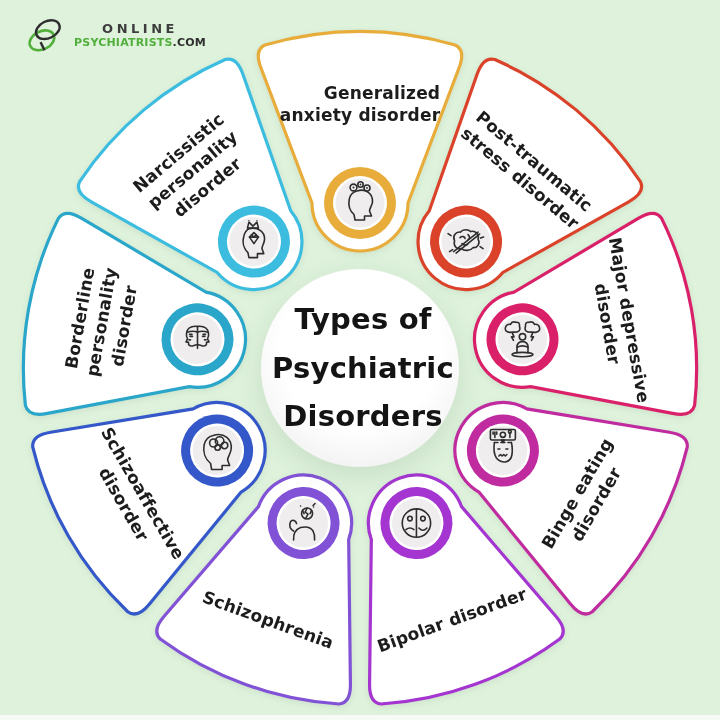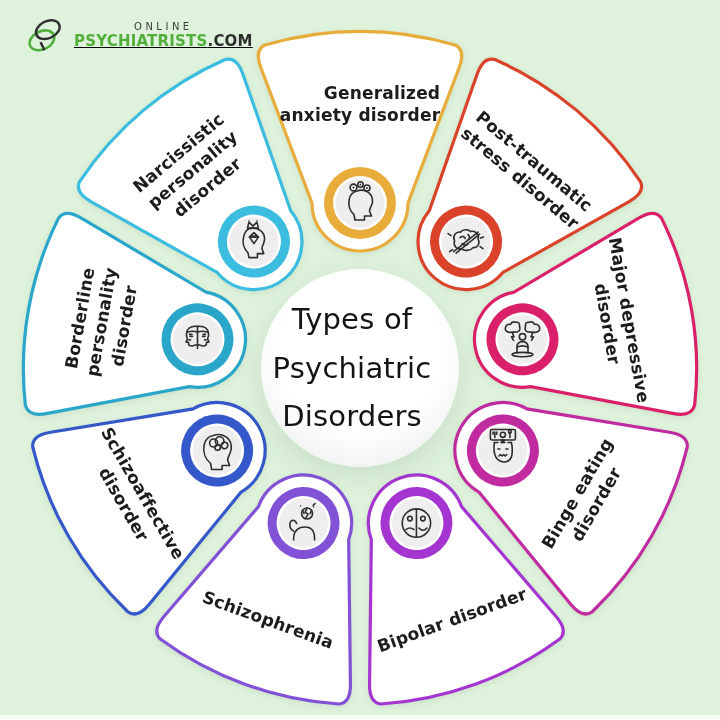--- a/index.html
+++ b/index.html
@@ -17,36 +17,36 @@
   }
   .ic .fdot{ fill:#2e2e2e; stroke:none; }
   .center-circle{
     position:absolute; left:360px; top:368px; width:198px; height:198px;
     border-radius:50%;
     background:radial-gradient(circle at 50% 40%, #ffffff 52%, #f3f3f3 78%, #e6e6e6 100%);
     box-shadow:0 8px 26px rgba(90,120,90,.16);
     transform:translate(-50%,-50%);
   }
   .center-title{
-    position:absolute; left:352px; top:368px; transform-origin:0 0;
+    position:absolute; left:363px; top:368px; transform-origin:0 0;
     transform:translate(-50%,-50%);
     white-space:pre-line; text-align:center;
-    font-size:29px; font-weight:normal; line-height:1.68; color:#141414;
+    font-size:29px; font-weight:bold; line-height:1.68; color:#141414;
     letter-spacing:.2px; width:max-content;
   }
   .wedge-label{
     position:absolute; transform-origin:0 0;
     white-space:pre-line; text-align:center; width:max-content;
     font-size:17px; font-weight:bold; line-height:1.32; color:#1c1c1c;
     letter-spacing:.2px;
   }
   .logo{ position:absolute; left:22px; top:14px; display:flex; align-items:center; gap:4px; }
   .logo-text{ display:flex; flex-direction:column; align-items:center; }
-  .logo-online{ font-size:10px; letter-spacing:3.5px; color:#3d3d3d; font-weight:normal; }
-  .logo-main{ font-size:15px; font-weight:bold; letter-spacing:.2px;text-decoration:underline; }
+  .logo-online{ font-size:13px; letter-spacing:3.5px; color:#3d3d3d; font-weight:bold; }
+  .logo-main{ font-size:11px; font-weight:bold; letter-spacing:.2px; }
   .logo-main .green{ color:#53AF3C; }
   .logo-main .dark{ color:#2e2e2e; }
   .bottom-strip{ position:absolute; left:0; bottom:0; width:720px; height:5px; background:#f7fbf5; }
 </style>
 </head>
 <body>
 
 <div class="stage">
 
   <svg class="wheel" width="720" height="720" viewBox="0 0 720 720">

